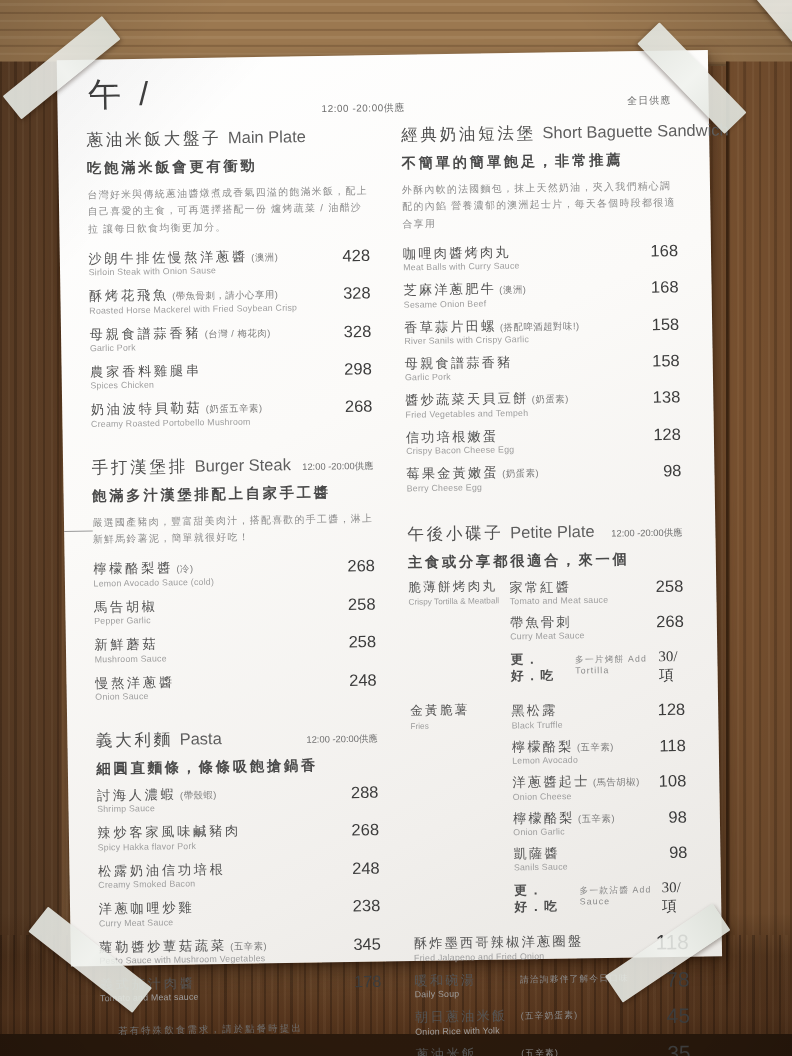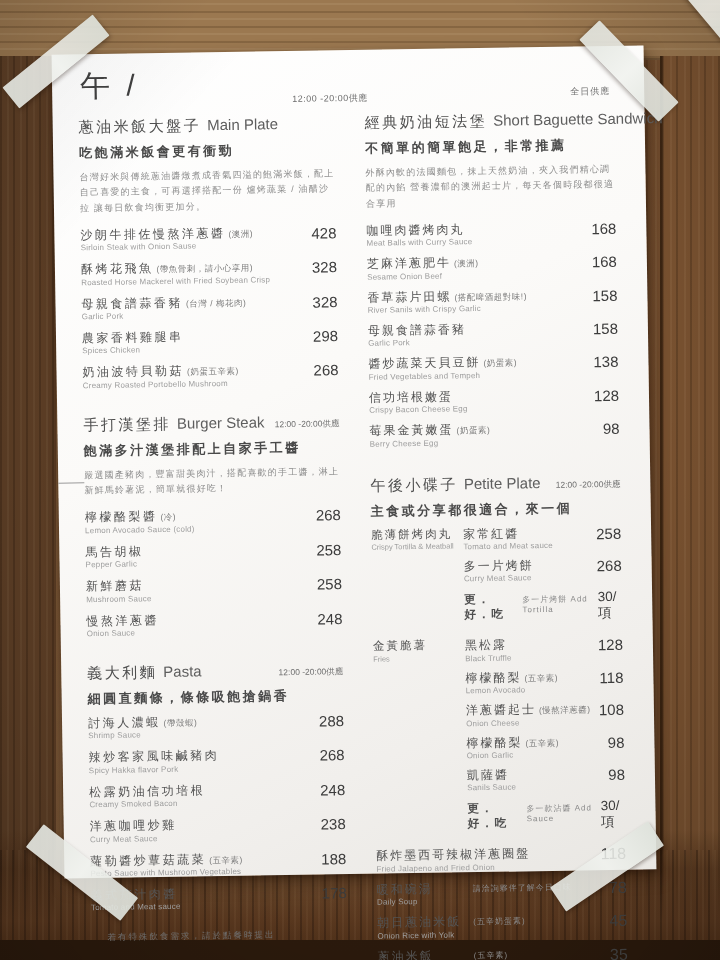--- a/index.html
+++ b/index.html
@@ -79,26 +79,26 @@
   
   .pp-group{display:flex;margin-bottom:2px;}
   .pp-label{flex:0 0 92px;}
   .pp-label-zh{font-size:11.5px;letter-spacing:2px;color:#545454;line-height:1.2;}
   .pp-label-en{font-size:7.5px;color:#9e9e9e;margin-top:1px;white-space:nowrap;}
   .pp-options{flex:1;min-width:0;}
   .opt{display:flex;align-items:flex-start;margin-bottom:8px;}
   .addon-row{display:flex;align-items:baseline;margin:2px 0 12px;}
   .addon-zh{font-size:11.5px;font-weight:700;letter-spacing:2px;color:#4e4e4e;}
   .addon-note{font-size:8px;color:#8a8a8a;margin-left:7px;letter-spacing:1px;}
-  .addon-price{margin-left:auto;font-size:13.5px;color:#3c3c3c;}
+  .addon-price{margin-left:auto;font-size:13.5px;color:#3c3c3c;font-family:Liberation Serif, serif;}
 
   .sg{display:flex;align-items:flex-start;margin-bottom:9px;}
   .sg-main{flex:0 0 auto;min-width:96px;}
   .sg-note{font-size:8px;color:#8a8a8a;letter-spacing:1px;padding-top:2px;}
-  .sg-price{margin-left:auto;font-size:16px;color:#3c3c3c;padding-left:6px;}
+  .sg-price{margin-left:auto;font-size:19px;color:#3c3c3c;padding-left:6px;}
 
   .edge-mark{position:absolute;left:0;top:428px;width:26px;height:1px;background:#9a9a9a;}
 </style>
 </head>
 <body>
 
 <div class="photo">
   <div class="wood"></div>
   <div class="plank-top"></div>
   <div class="plank-left"></div>
@@ -256,21 +256,21 @@
                     <div class="item-en">Curry Meat Sauce</div>
                   </div>
                   <div class="item-price">238</div>
                 </div>
 
                 <div class="item">
                   <div class="item-main">
                     <div class="item-zh"><span>蘿勒醬炒蕈菇蔬菜</span><span class="item-note">(五辛素)</span></div>
                     <div class="item-en">Pesto Sauce with Mushroom Vegetables</div>
                   </div>
-                  <div class="item-price">188</div>
+                  <div class="item-price">345</div>
                 </div>
 
                 <div class="item">
                   <div class="item-main">
                     <div class="item-zh"><span>義式茄汁肉醬</span></div>
                     <div class="item-en">Tomato and Meat sauce</div>
                   </div>
                   <div class="item-price">178</div>
                 </div>
               </div>
@@ -367,21 +367,21 @@
                     <div class="opt">
                       <div class="item-main">
                         <div class="item-zh"><span>家常紅醬</span></div>
                         <div class="item-en">Tomato and Meat sauce</div>
                       </div>
                       <div class="item-price">258</div>
                     </div>
 
                     <div class="opt">
                       <div class="item-main">
-                        <div class="item-zh"><span>多一片烤餅</span></div>
+                        <div class="item-zh"><span>帶魚骨刺</span></div>
                         <div class="item-en">Curry Meat Sauce</div>
                       </div>
                       <div class="item-price">268</div>
                     </div>
                   </div>
                 <div class="addon-row">
                   <span class="addon-zh">更．好．吃</span>
                   <span class="addon-note">多一片烤餅 Add Tortilla</span>
                   <span class="addon-price">30/項</span>
                 </div>
@@ -407,21 +407,21 @@
                     <div class="opt">
                       <div class="item-main">
                         <div class="item-zh"><span>檸檬酪梨</span><span class="item-note">(五辛素)</span></div>
                         <div class="item-en">Lemon Avocado</div>
                       </div>
                       <div class="item-price">118</div>
                     </div>
 
                     <div class="opt">
                       <div class="item-main">
-                        <div class="item-zh"><span>洋蔥醬起士</span><span class="item-note">(慢熬洋蔥醬)</span></div>
+                        <div class="item-zh"><span>洋蔥醬起士</span><span class="item-note">(馬告胡椒)</span></div>
                         <div class="item-en">Onion Cheese</div>
                       </div>
                       <div class="item-price">108</div>
                     </div>
 
                     <div class="opt">
                       <div class="item-main">
                         <div class="item-zh"><span>檸檬酪梨</span><span class="item-note">(五辛素)</span></div>
                         <div class="item-en">Onion Garlic</div>
                       </div>

